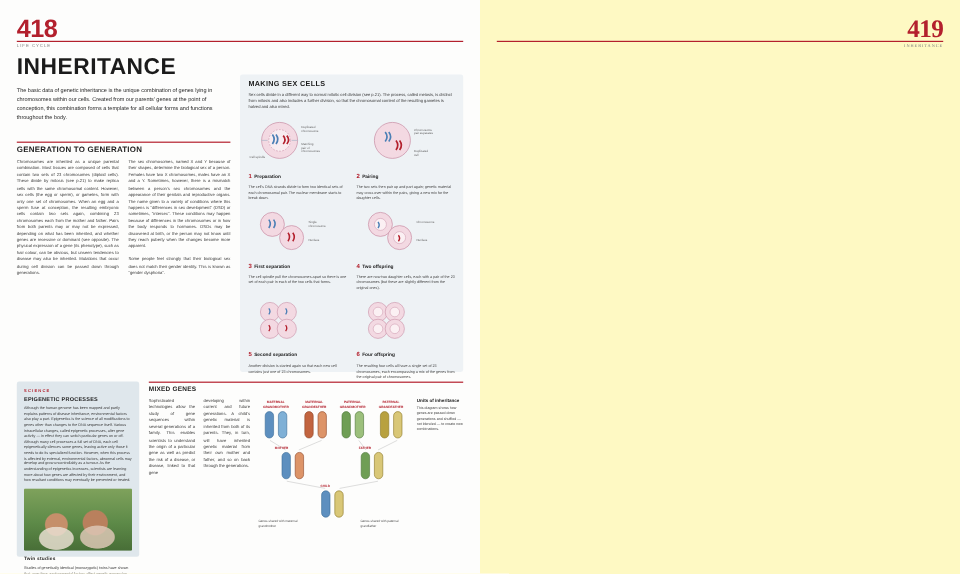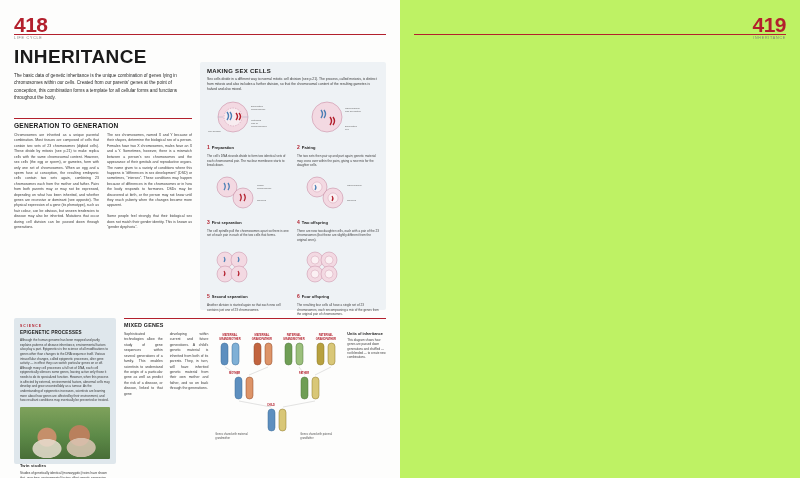--- a/index.html
+++ b/index.html
@@ -6,21 +6,21 @@
   html, body { margin: 0; padding: 0; }
   body {
     width: 800px; height: 478px;
     background: #ffffff;
     font-family: "Liberation Sans", sans-serif;
     overflow: hidden;
     position: relative;
   }
   .page { position: absolute; inset: 0; display: flex; border-radius: 15px; }
   .left-page { width: 400px; height: 478px; position: relative; background: #fdfdfc; padding: 0; }
-  .right-page { width: 400px; height: 478px; position: relative; background: #bef264; }
+  .right-page { width: 400px; height: 478px; position: relative; background: #fef9c3; font-family: Liberation Serif, serif; }
 
   
   .folio { position: absolute; top: 14px; font-weight: bold; color: #b3202d; line-height: 1; }
   .folio .num { font-size: 21px; letter-spacing: -0.5px; }
   .folio .sub { font-size: 3.6px; letter-spacing: 0.8px; color: #7d7d7d; margin-top: 2px; font-weight: normal; text-transform: uppercase;}
   .folio-left { left: 14px; text-align: left; }
   .folio-right { right: 14px; text-align: right; }
   .rule { position: absolute; height: 1px; background: #b3202d; top: 34px; }
   .rule-left { left: 14px; width: 372px; }
   .rule-right { right: 14px; width: 372px; }

